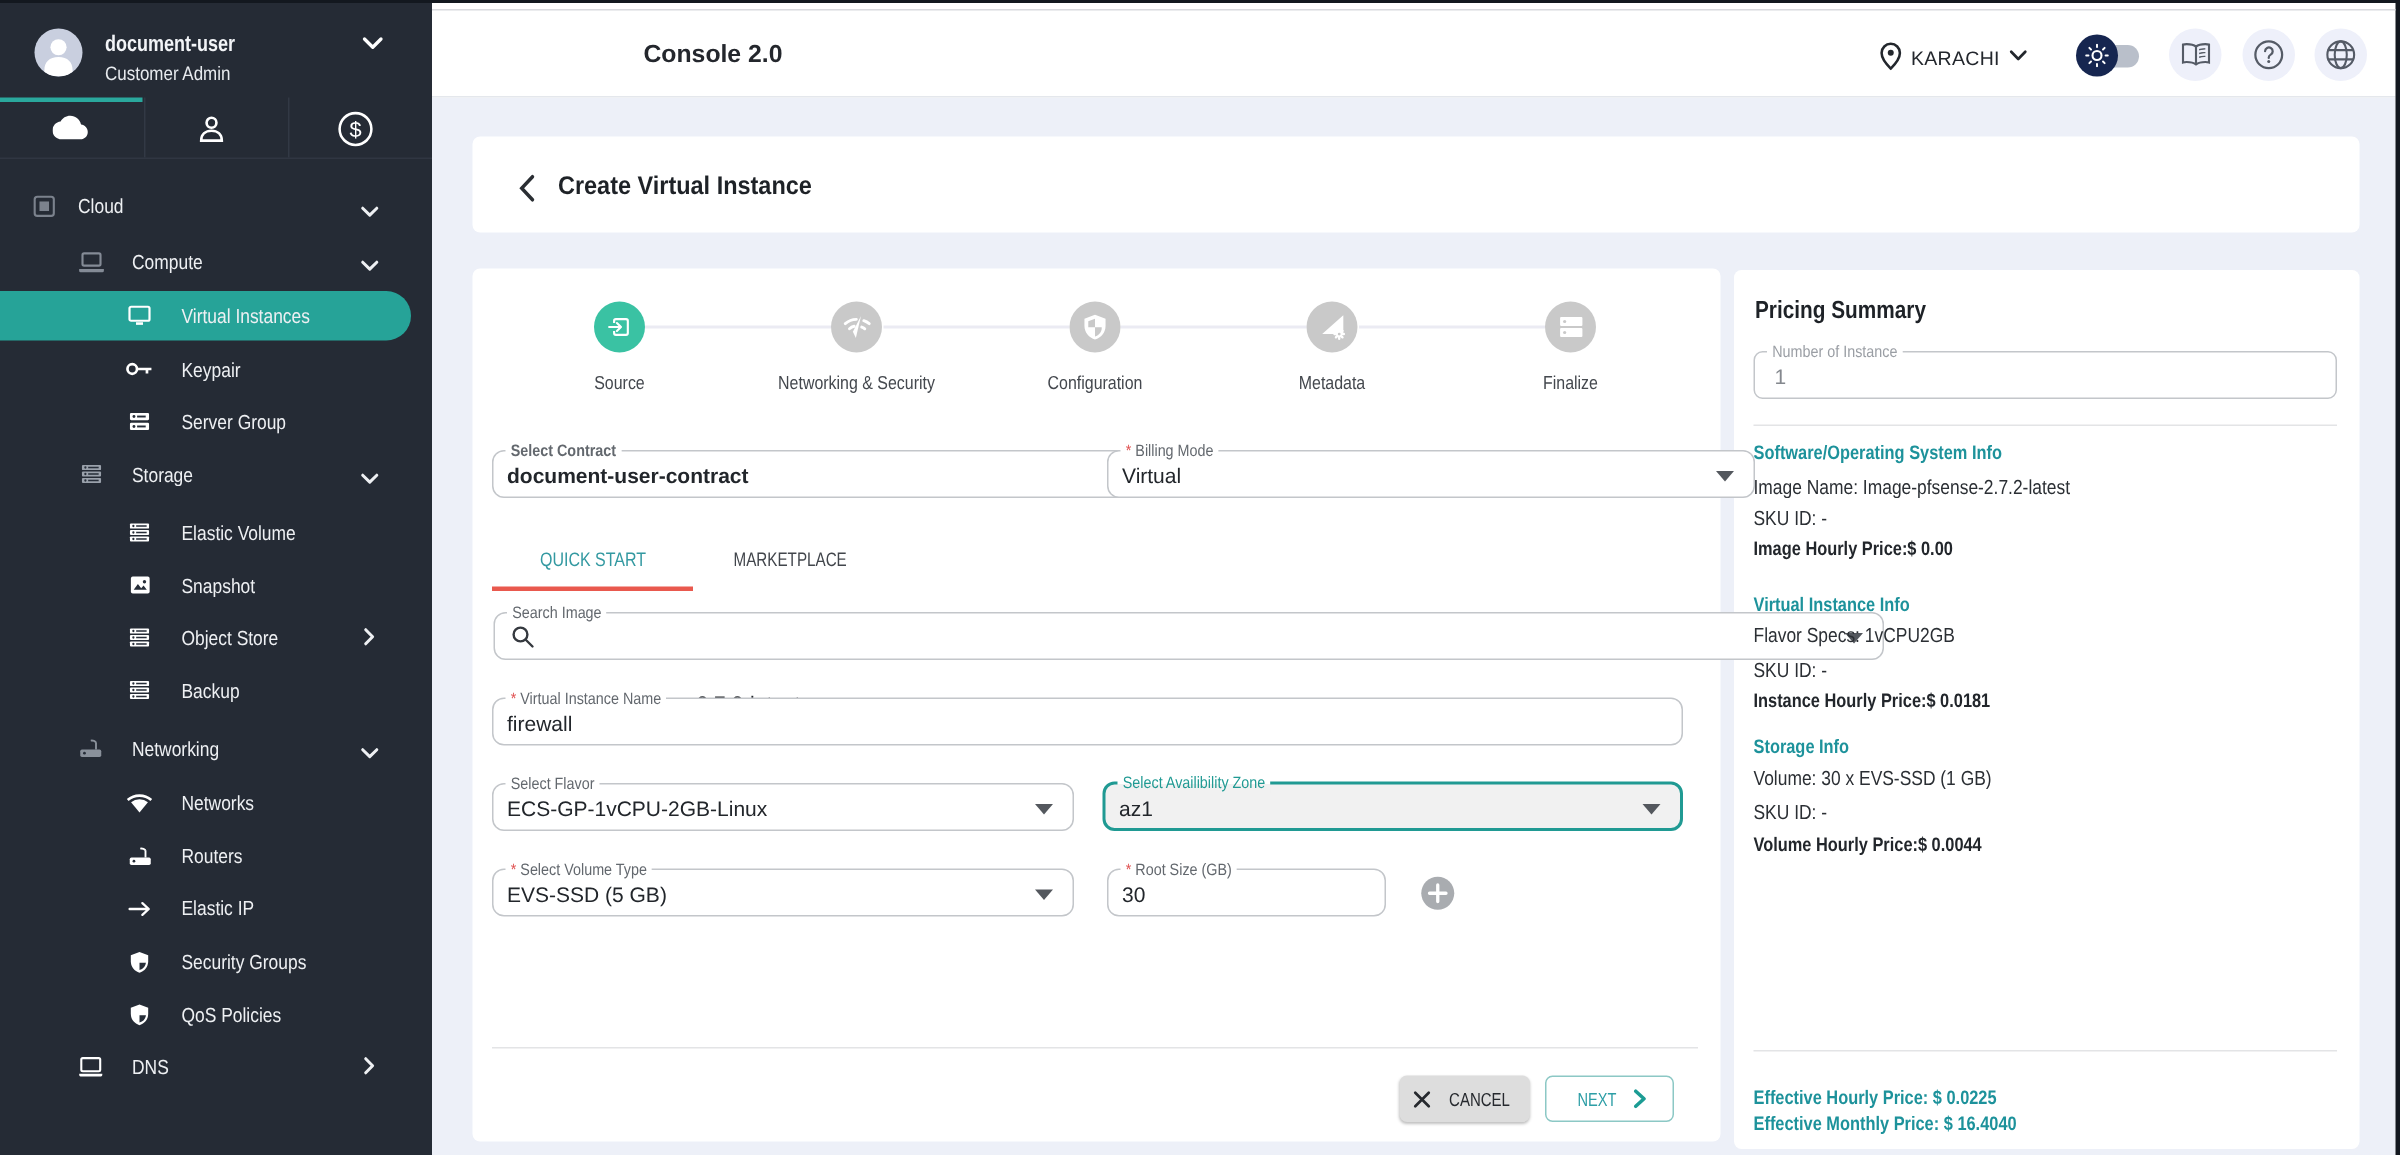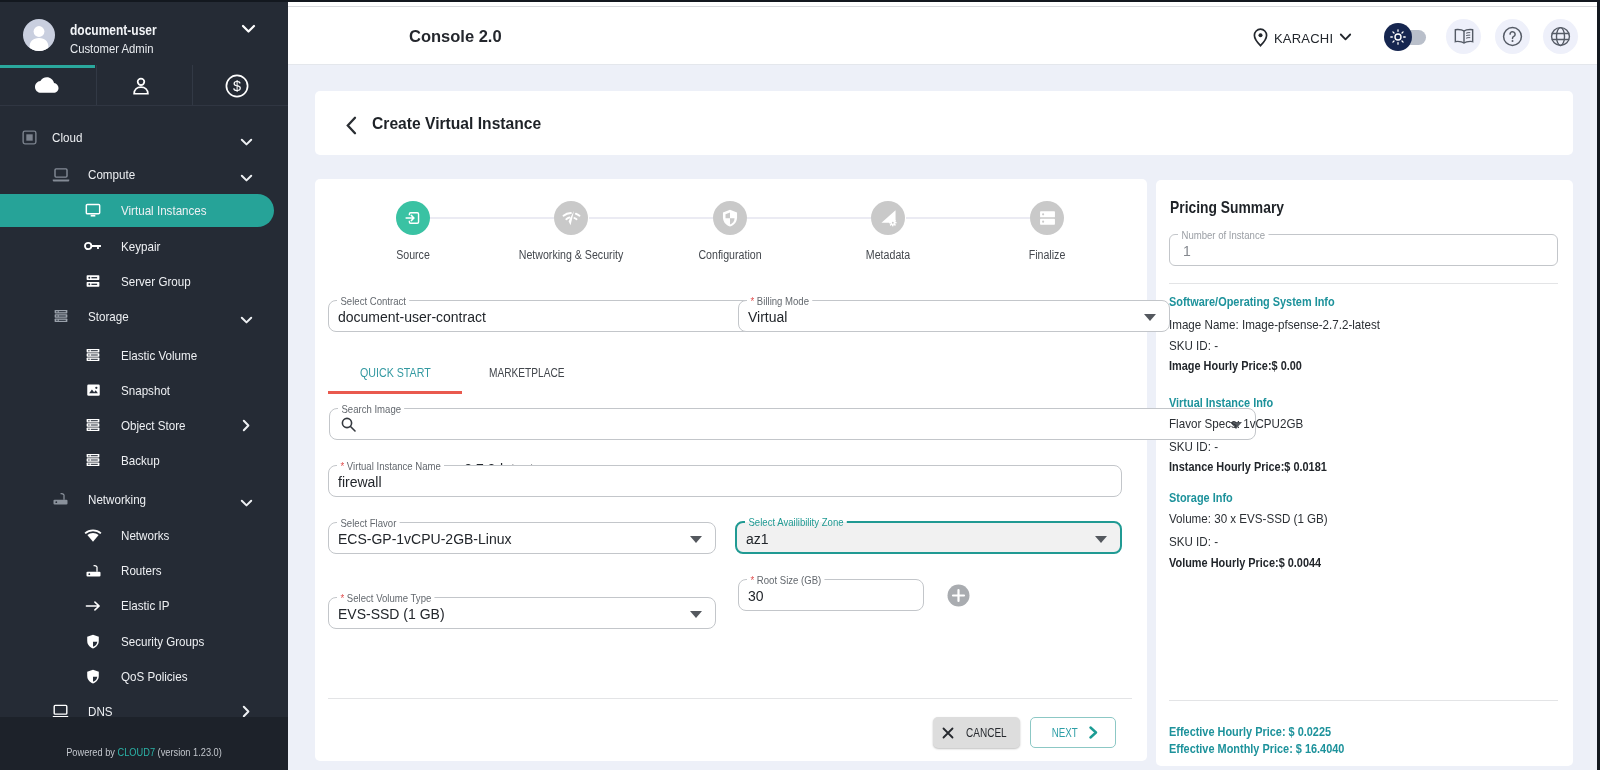--- a/index.html
+++ b/index.html
@@ -18,21 +18,21 @@
 #sb-foot .txt b { color:#2bb3a7; font-weight:400; }
 .avatar { left:23px; top:19px; width:32px; height:32px; border-radius:50%; background:#c9cfdf; overflow:hidden; }
 #uname { left:70px; top:21px; font-size:15px; font-weight:700; color:#f2f4f7; transform:scaleX(0.8); transform-origin:0 50%; }
 #urole { left:70px; top:41px; font-size:13px; color:#e8ebef; transform:scaleX(0.87); transform-origin:0 50%; }
 #tabline { left:0; top:65px; width:95px; height:3px; background:#2aa89d; }
 #tabsep { left:0; top:105px; width:288px; height:1px; background:#303642; }
 .pill { left:0; top:194px; width:274px; height:33px; background:#26a398; border-radius:0 17px 17px 0; }
 
 
 #topbar { left:288px; top:2px; width:1309px; height:63px; background:#fff; border-bottom:1px solid #e4e7ec; }
-#title { left:409px; top:27px; font-size:16.5px; font-weight:700; color:#24272d; }
+#title { left:429px; top:27px; font-size:16.5px; font-weight:700; color:#24272d; }
 #content { left:288px; top:65px; width:1309px; height:705px; background:#edf0f8; }
 
 .circbtn { width:35px; height:35px; border-radius:50%; background:#eef0fa; top:19px; display:flex; align-items:center; justify-content:center; }
 
 
 .card { background:#fff; border-radius:5px; }
 #hdrcard { left:315px; top:91px; width:1258px; height:64px; }
 #maincard { left:315px; top:179px; width:832px; height:582px; }
 #pricecard { left:1156px; top:180px; width:417px; height:586px; }
 
@@ -287,23 +287,20 @@
         <svg width="17" height="14" viewBox="0 0 24 20">
           <rect x="3" y="2" width="18" height="12.5" rx="1.4" fill="none" stroke="#fff" stroke-width="2"></rect>
           <path d="M1 17 h22 v1.2 a1.3 1.3 0 0 1 -1.3 1.3 h-19.4 a1.3 1.3 0 0 1 -1.3 -1.3 z" fill="#fff"></path>
         </svg>
       </div>
       <div class="abs" style="left:88px;top:702px;height:18px;display:flex;align-items:center;font-size:13.5px;color:#eef0f3;transform:scaleX(0.86);transform-origin:0 50%;">DNS</div>
       <div class="abs" style="left:242px;top:704px;"><svg width="9" height="13" viewBox="0 0 9 13">
           <path d="M1.8 1.8 L6.4 6.5 L1.8 11.2" fill="none" stroke="#eef0f3" stroke-width="2" stroke-linecap="round" stroke-linejoin="round"></path>
         </svg></div>
     </div>
-  <div id="sb-foot" class="abs">
-      <div class="txt">Powered by <b>CLOUD7</b> (version 1.23.0)</div>
-    </div>
 </div>
 
 <div id="frame-top" class="abs"></div>
 <div id="frame-right" class="abs"></div>
 
 <div id="hdrcard" class="abs card"></div>
 <div id="maincard" class="abs card"></div>
 <div id="pricecard" class="abs card"></div>
 
 <div id="title" class="abs">Console 2.0</div>
@@ -414,21 +411,21 @@
       <circle cx="5.8" cy="5.8" r="1.5" fill="#c9c9c9"></circle>
       <circle cx="5.8" cy="16.2" r="1.5" fill="#c9c9c9"></circle>
     </svg>
 </div>
 <div class="abs steplbl" style="left:333px;">Source</div>
 <div class="abs steplbl" style="left:491px;">Networking &amp; Security</div>
 <div class="abs steplbl" style="left:650px;">Configuration</div>
 <div class="abs steplbl" style="left:808px;">Metadata</div>
 <div class="abs steplbl" style="left:967px;">Finalize</div>
 
-<div class="field" style="left:328px; top:300px; width:452px;">
+<div class="field" style="left:328px; top:300px; width:452px;font-weight:bold;">
   <span class="flabel">Select Contract</span>
   <span class="fvalue big">document-user-contract</span>
   <span class="darrow"></span>
 </div>
 <div class="field" style="left:738px; top:300px; width:432px;">
   <span class="flabel"><span class="req">* </span>Billing Mode</span>
   <span class="fvalue big">Virtual</span>
   <span class="darrow"></span>
 </div>
 
@@ -455,23 +452,23 @@
   <span class="flabel">Select Flavor</span>
   <span class="fvalue big">ECS-GP-1vCPU-2GB-Linux</span>
   <span class="darrow"></span>
 </div>
 <div class="field" style="left:735px; top:521px; width:387px; height:33px; border:2px solid #209a93; background:#f1f1f1;">
   <span class="flabel" style="color:#209a93; background:linear-gradient(#fff 50%, #f1f1f1 50%); top:-7.5px;">Select Availibility Zone</span>
   <span class="fvalue big">az1</span>
   <span class="darrow"></span>
 </div>
 
-<div class="field" style="left:328px; top:597px; width:388px;">
+<div class="field" style="left:328px; top:579px; width:388px;">
   <span class="flabel"><span class="req">* </span>Select Volume Type</span>
-  <span class="fvalue big">EVS-SSD (1 GB)</span>
+  <span class="fvalue big">EVS-SSD (5 GB)</span>
   <span class="darrow"></span>
 </div>
 <div class="field" style="left:738px; top:579px; width:186px;">
   <span class="flabel"><span class="req">* </span>Root Size (GB)</span>
   <span class="fvalue big">30</span>
 </div>
 <svg class="abs" style="left:947px;top:584px;" width="23" height="23" viewBox="0 0 23 23">
     <circle cx="11.5" cy="11.5" r="11" fill="#a9acb0"></circle>
     <path d="M11.5 6 V17 M6 11.5 H17" stroke="#fff" stroke-width="2.2" stroke-linecap="round"></path>
   </svg>

